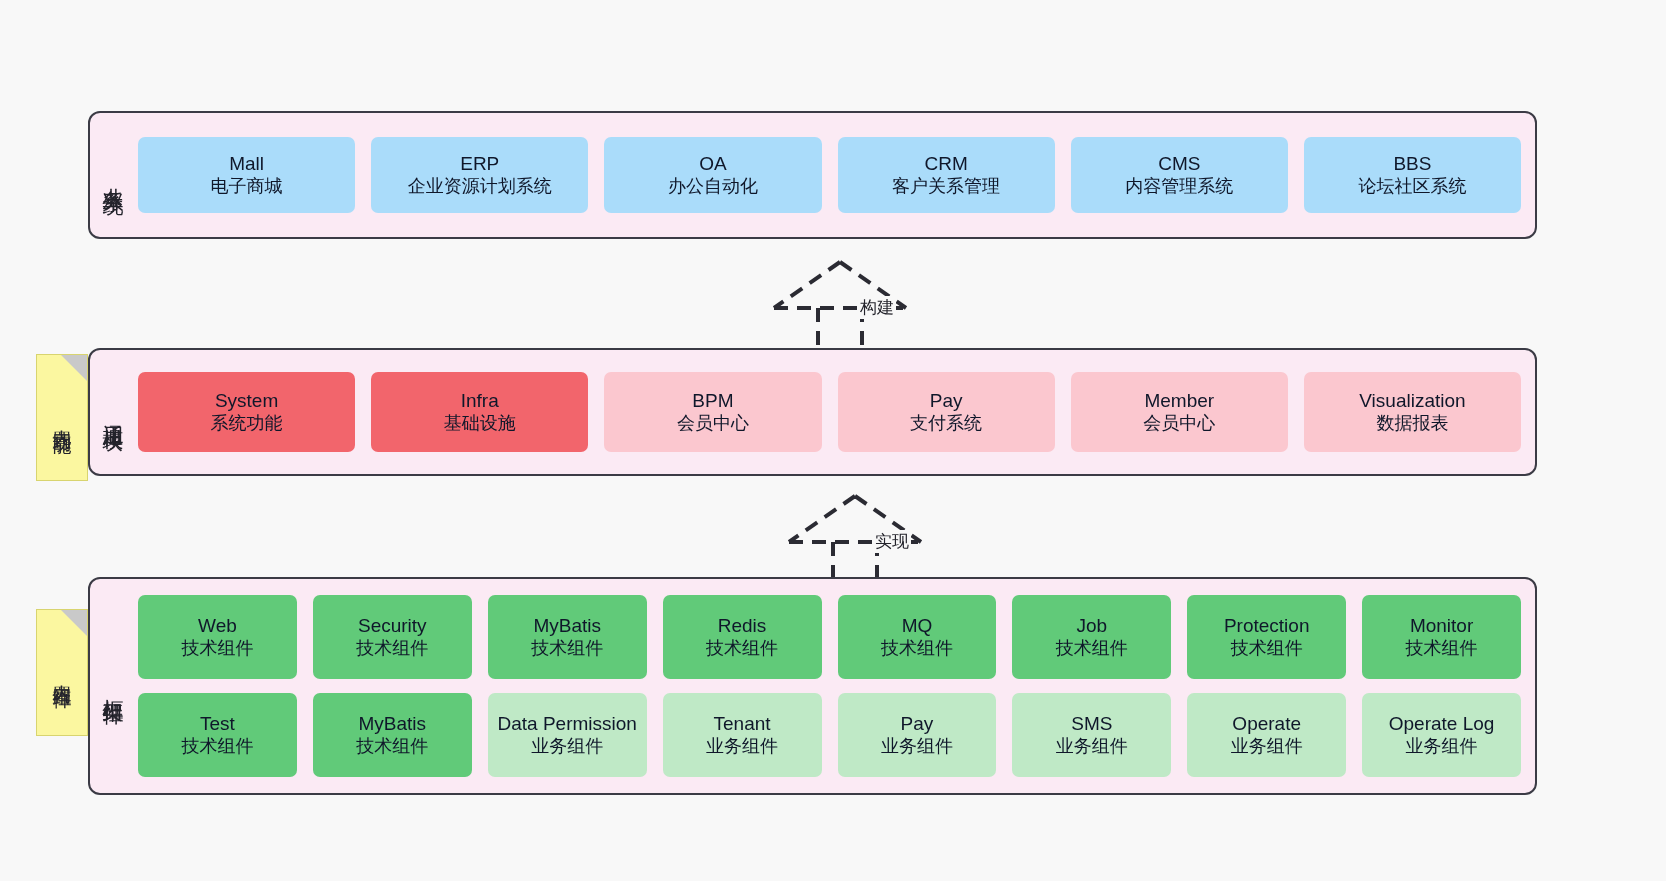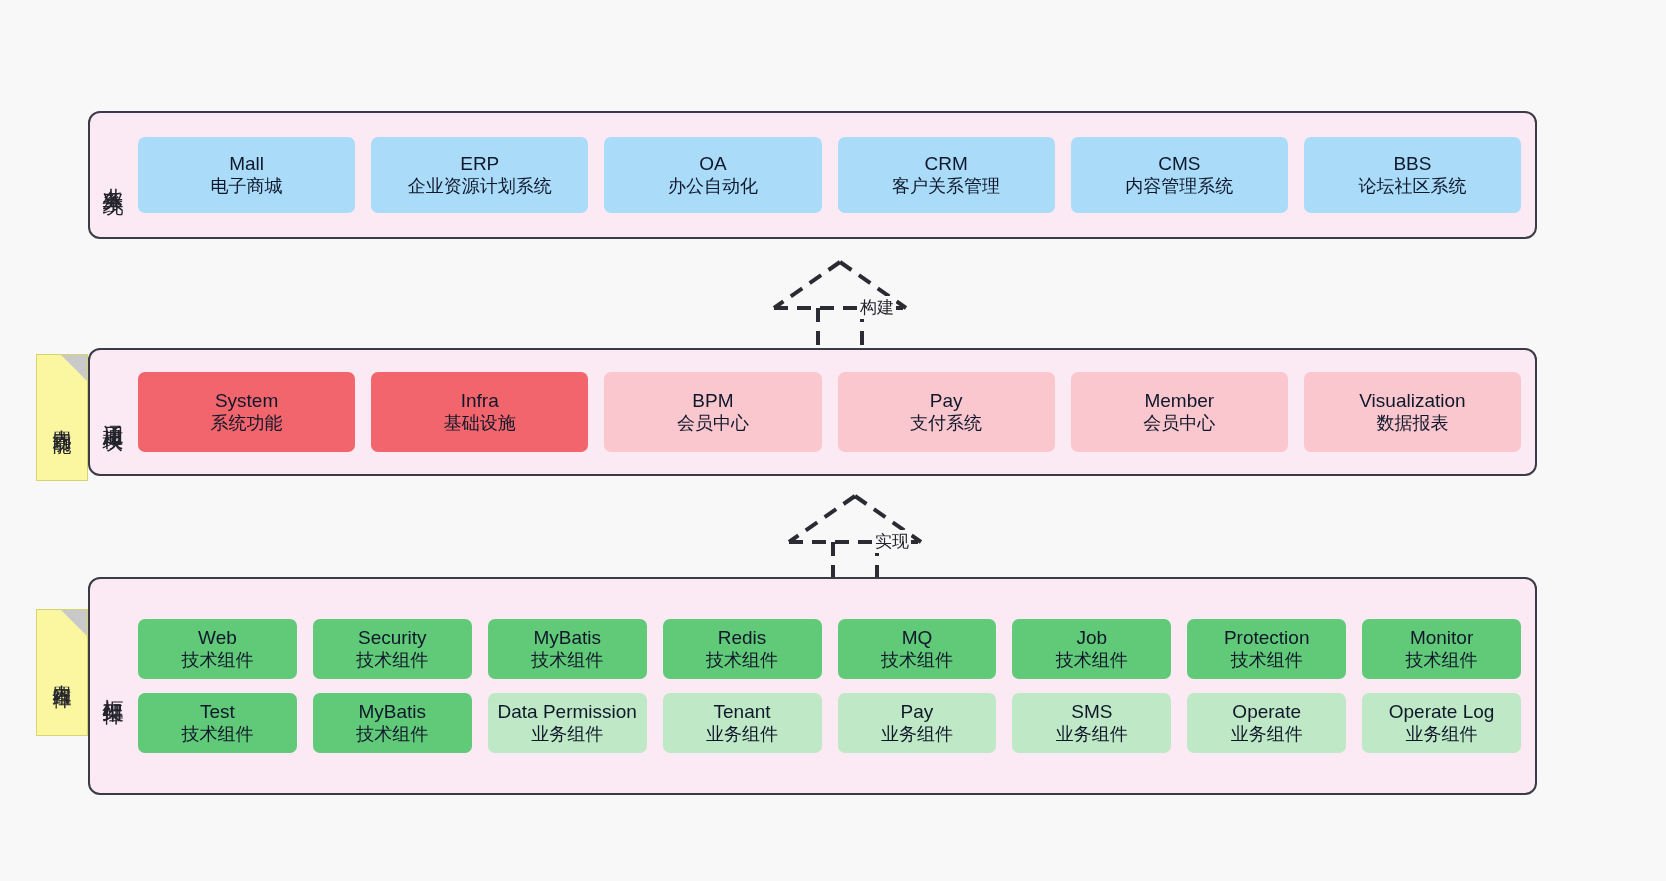--- a/index.html
+++ b/index.html
@@ -85,21 +85,21 @@
   .n-blue { background: #aadcfa; }
 
   
   #layer-common { left: 88px; top: 348px; width: 1449px; height: 128px; }
   #layer-common .row { height: 80px; border-radius: 28px; }
   .n-red   { background: #f2656c; }
   .n-pink  { background: #fbc7cf; }
 
   
   #layer-framework { left: 88px; top: 577px; width: 1449px; height: 218px; }
-  #layer-framework .row { height: 60px; }
+  #layer-framework .row { height: 84px; }
   .n-green { background: #61ca79; }
   .n-green-light { background: #bfe9c6; }
 
   
   .note {
     position: absolute;
     background: #fbf7a0;
     border: 1px solid #d8d46f;
     display: flex;
     align-items: center;

